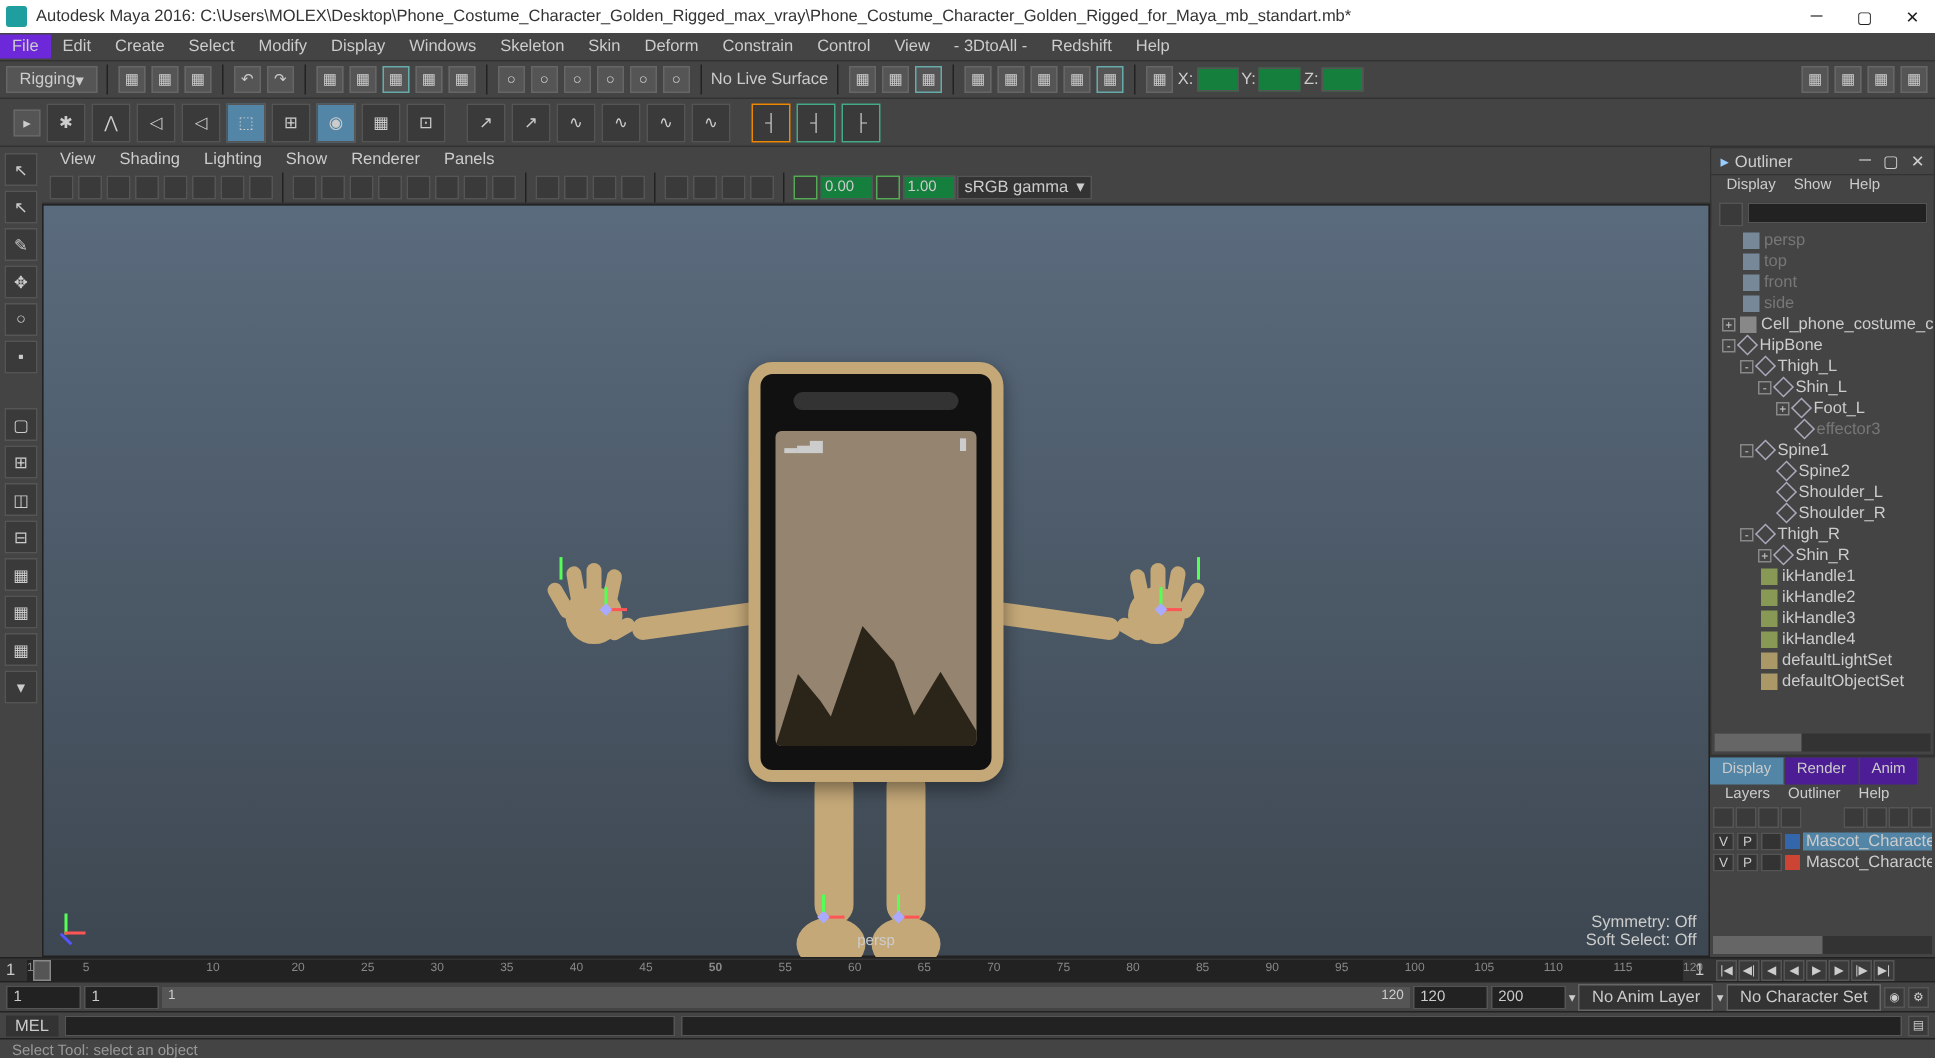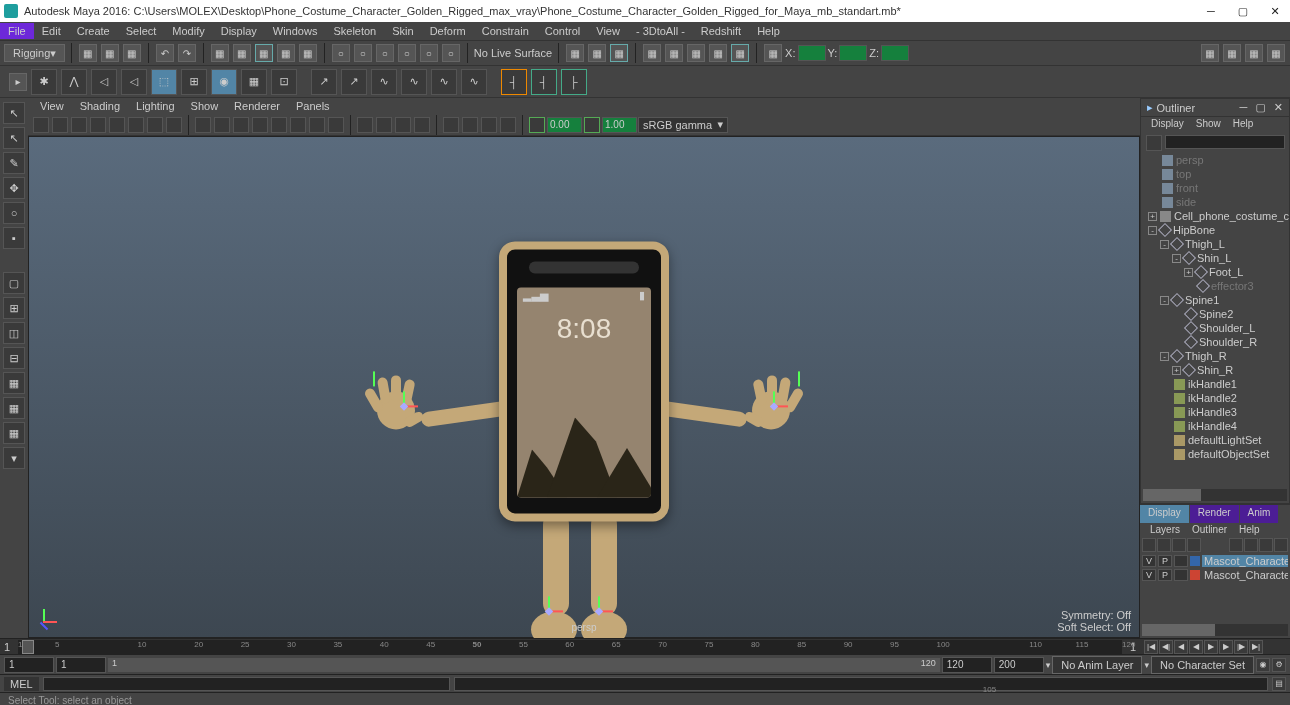--- a/index.html
+++ b/index.html
@@ -310,21 +310,20 @@
         <div class="foot left"></div>
           <div class="foot right"></div>
 
         <div class="phone-body">
           <div class="speaker"></div>
           <div class="screen">
             <div class="statusb">
                 <span>▂▃▅</span>
                 <span>▮</span>
               </div>
-            <div class="clock">8:08</div>
             <div class="mountains">
               <div class="mtn" style="left:0;width:50px;height:60px;clip-path:polygon(0 100%,30% 20%,60% 50%,100% 100%)"></div>
               <div class="mtn" style="left:30px;width:70px;height:80px;clip-path:polygon(0 100%,40% 0,70% 30%,100% 100%)"></div>
               <div class="mtn" style="left:80px;width:60px;height:55px;clip-path:polygon(0 100%,50% 10%,100% 100%)"></div>
             </div>
           </div>
         </div>
 
         <div class="gizmo" style="top:150px;left:-110px">
             <div class="giz-y"></div>
@@ -588,21 +587,21 @@
       <div class="ts-tick" style="left: 45.3782%;">55</div>
       <div class="ts-tick" style="left: 49.5798%;">60</div>
       <div class="ts-tick" style="left: 53.7815%;">65</div>
       <div class="ts-tick" style="left: 57.9832%;">70</div>
       <div class="ts-tick" style="left: 62.1849%;">75</div>
       <div class="ts-tick" style="left: 66.3866%;">80</div>
       <div class="ts-tick" style="left: 70.5882%;">85</div>
       <div class="ts-tick" style="left: 74.7899%;">90</div>
       <div class="ts-tick" style="left: 78.9916%;">95</div>
       <div class="ts-tick" style="left: 83.1933%;">100</div>
-      <div class="ts-tick" style="left: 87.395%; margin-top: 45px;">105</div>
+      <div class="ts-tick" style="left: 87.395%;">105</div>
       <div class="ts-tick" style="left: 91.5966%;">110</div>
       <div class="ts-tick" style="left: 95.7983%;">115</div>
       <div class="ts-tick" style="left: 100%;">120</div>
     </div>
   <div style="width:14px;text-align:center">1</div>
   <div style="width:150px;display:flex;gap:1px;padding:0 4px">
     <div class="play-btn">|◀</div>
     <div class="play-btn">◀|</div>
     <div class="play-btn">◀</div>
     <div class="play-btn">◀</div>

